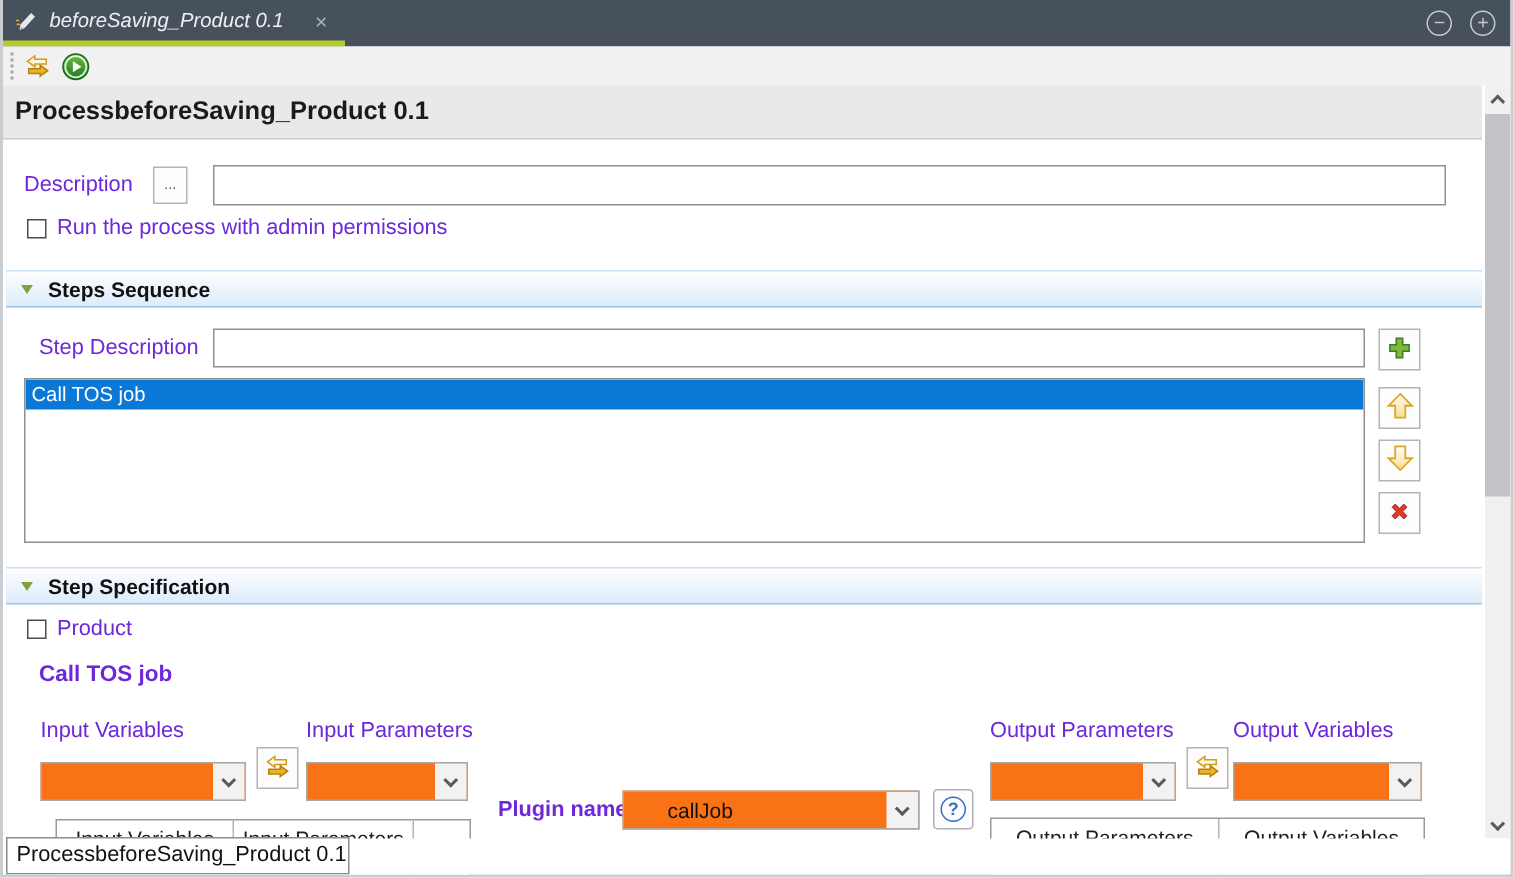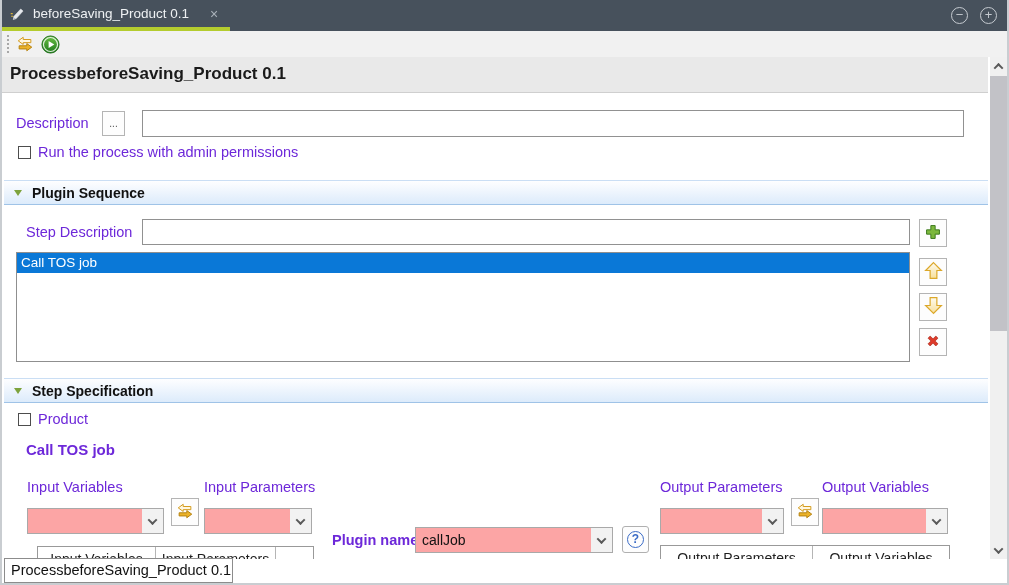--- a/index.html
+++ b/index.html
@@ -6,21 +6,21 @@
   html,body { background:#d8d8d8; }
   body { font-family:"Liberation Sans","DejaVu Sans",sans-serif; }
 
   .window {
     position:relative; width:1009px; height:585px; background:#fff;
     border:2px solid #c9cdd1; border-top:none; overflow:hidden;
   }
   .abs { position:absolute; }
 
   
-  .tabbar { position:absolute; top:0; left:0; width:100%; height:31px; background:#47515c; }
+  .tabbar { position:absolute; top:0; left:0; width:100%; height:31px; background:#47515c;font-style:italic; }
   .tab { position:absolute; left:0; top:0; width:228px; height:31px; cursor:default; }
   .tab-label { position:absolute; left:31px; top:0; line-height:28px; font-size:13.5px; color:#eef1f3; white-space:nowrap; }
   .tab-close { position:absolute; left:203px; top:0; width:18px; line-height:28px; text-align:center; font-size:14px; color:#aab2ba; cursor:pointer; }
   .tab-underline { position:absolute; left:0; bottom:0; width:228px; height:4px; background:#b4cc2e; }
   .tab-icon { position:absolute; left:7px; top:6px; }
   .tabbar-actions { position:absolute; right:10px; top:7px; display:flex; gap:12px; }
   .circle-btn { width:17px; height:17px; border:1px solid #c6cbd1; border-radius:50%; color:#c6cbd1;
     font-size:13px; line-height:14px; text-align:center; cursor:pointer; }
 
   
@@ -43,21 +43,21 @@
     border-left:4.5px solid transparent; border-right:4.5px solid transparent; border-top:6px solid #7da33c; }
   .section-hdr .s-title { position:absolute; left:28px; top:0; line-height:24px; font-size:14px; font-weight:bold; color:#111; }
 
   .btn-square { width:28px; height:28px; background:#fdfdfd; border:1px solid #b4b4b4;
     display:flex; align-items:center; justify-content:center; cursor:pointer; }
 
   .listbox { border:1px solid #8f8f8f; background:#fff; overflow:hidden; }
   .list-row { height:20px; line-height:20px; padding-left:4px; font-size:13.5px; }
   .list-row.selected { background:#0a78d7; color:#fff; }
 
-  .combo { border:1px solid #a9a9a9; background:#fca5a5; display:flex; cursor:pointer; }
+  .combo { border:1px solid #a9a9a9; background:#f97316; display:flex; cursor:pointer;padding-left:23px; }
   .combo .combo-val { flex:1; font-size:14px; line-height:24px; padding-left:6px; color:#111;
     overflow:hidden; white-space:nowrap; }
   .combo .combo-arrow { width:21px; background:#f2f2f2; display:flex; align-items:center; justify-content:center; }
 
   .chev { display:inline-block; width:7px; height:7px; border-right:2px solid #5a5a5a; border-bottom:2px solid #5a5a5a; }
   .chev.down { transform:rotate(45deg) translate(-1px,-1px); }
   .chev.up { transform:rotate(-135deg) translate(-1px,-1px); }
 
   .desc-box { border:1px solid #5f5f5f; background:#fff; font-size:14px; padding:5px 8px; color:#111; }
 
@@ -139,21 +139,21 @@
 
   <span class="abs lbl" style="left:14px; top:110px; line-height:27px;">Description</span>
   <button class="abs" style="left:100px; top:111px; width:23px; height:25px; background:#fdfdfd; border:1px solid #b4b4b4; font-size:10px; color:#555; line-height:10px; cursor:pointer;">...</button>
   <input class="abs txt-input" style="left: 140px; top: 110px; width: 822px; height: 27px;" value="">
 
   <span class="abs checkbox" style="left:16px; top:146px;"></span>
   <span class="abs lbl" style="left:36px; top:144px;">Run the process with admin permissions</span>
 
   <div class="abs section-hdr" style="left:2px; top:180px; width:984px;">
     <span class="tri"></span>
-    <span class="s-title">Plugin Sequence</span>
+    <span class="s-title">Steps Sequence</span>
   </div>
 
   <span class="abs lbl" style="left:24px; top:219px; line-height:26px;">Step Description</span>
   <input class="abs txt-input" style="left: 140px; top: 219px; width: 768px; height: 26px;" value="">
 
   <button class="abs btn-square" style="left:917px; top:219px;">
     <span>
       <svg width="20" height="20" viewBox="0 0 28 28">
         <path d="M11 5 H17 V11 H23 V17 H17 V23 H11 V17 H5 V11 H11 Z" fill="#7cb83d" stroke="#3e7a1f" stroke-width="1.4"></path>
       </svg>

